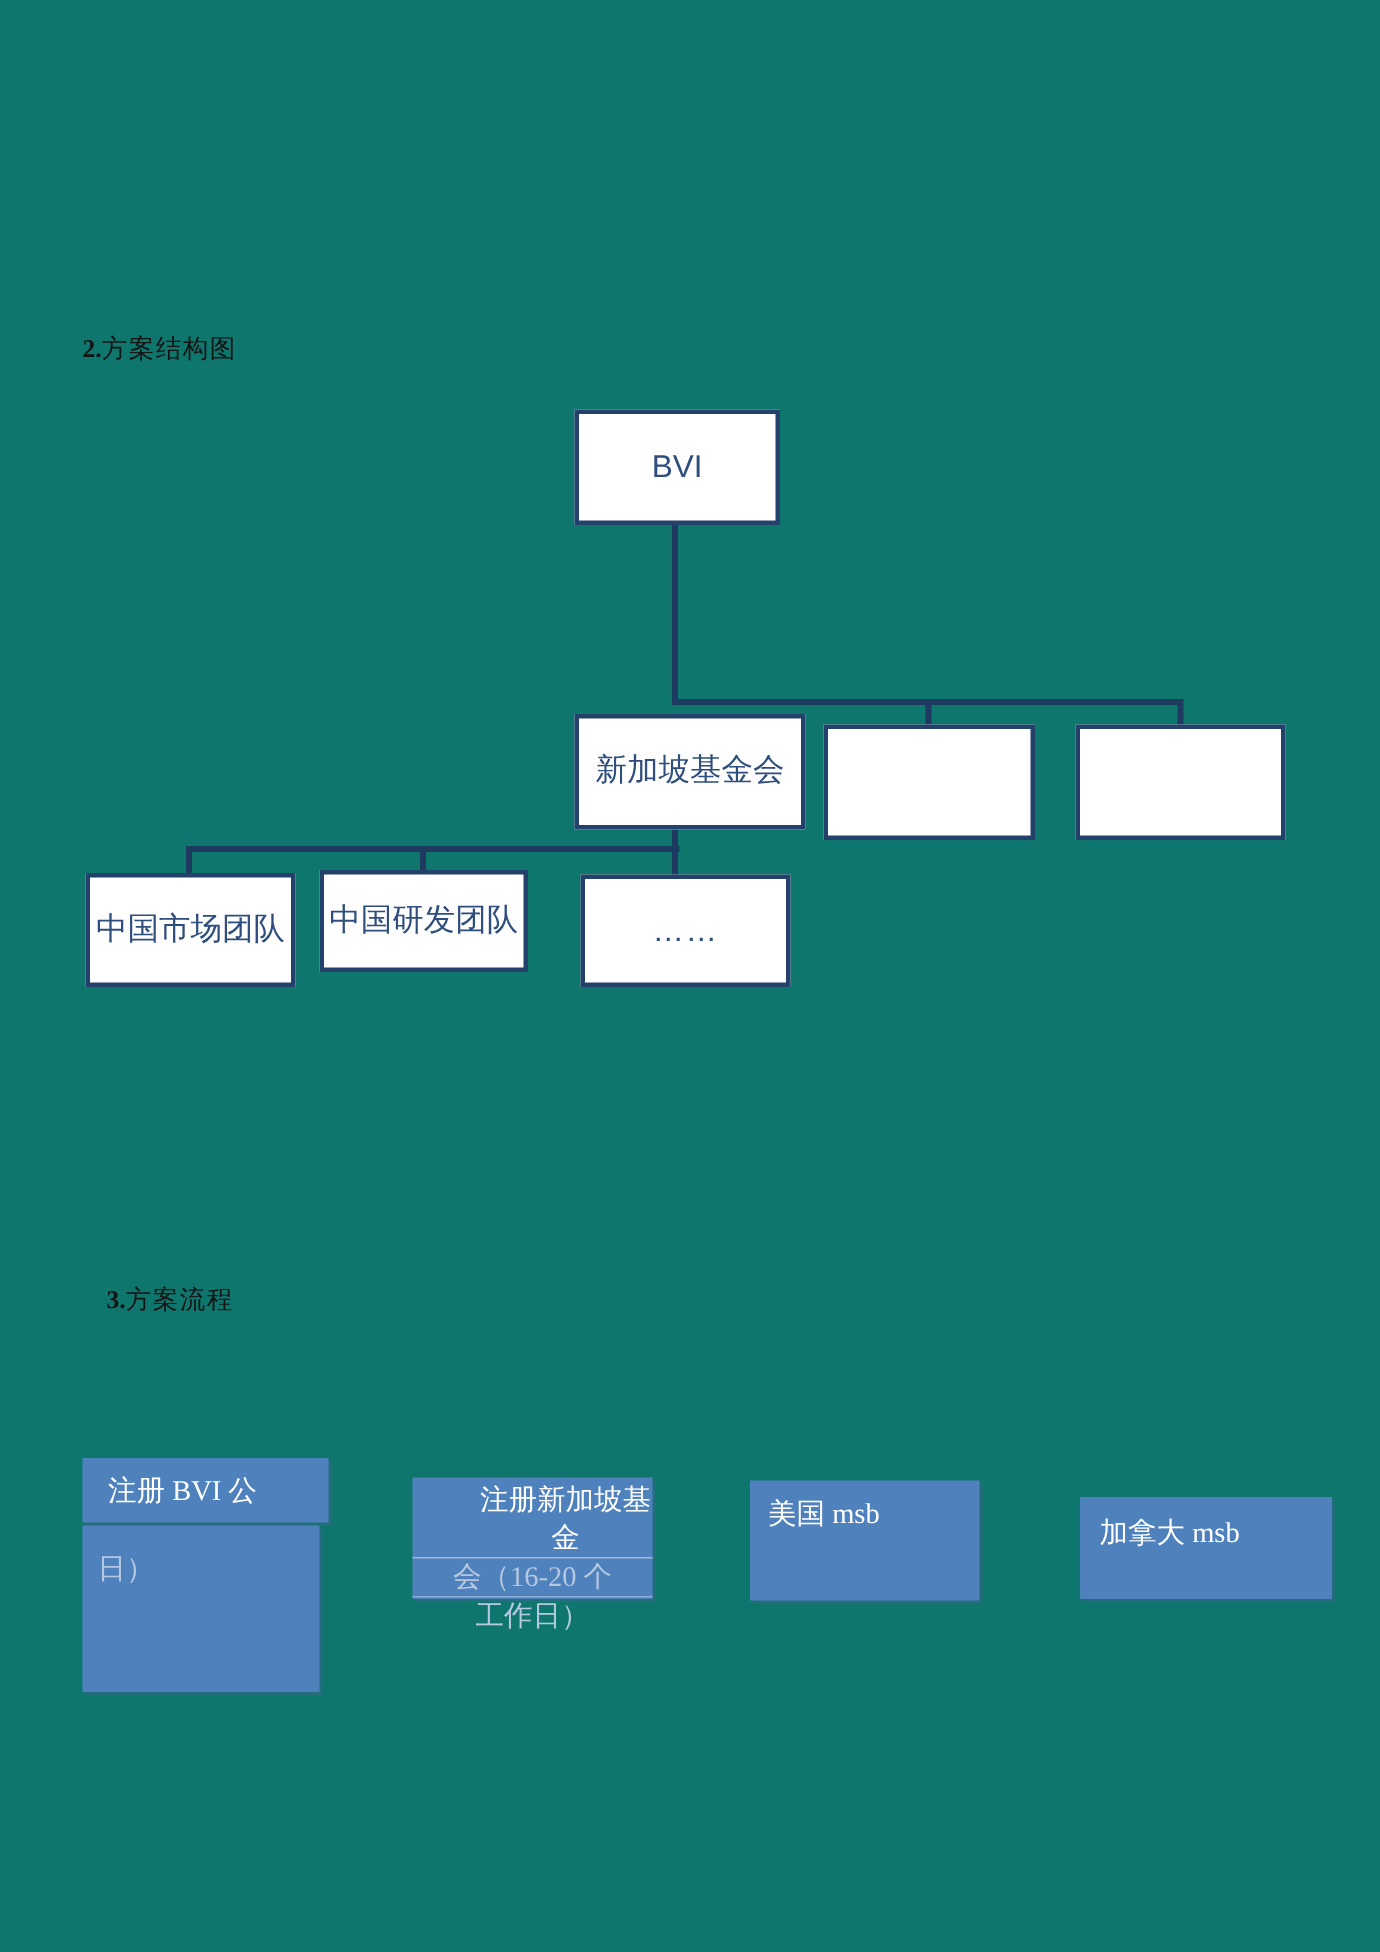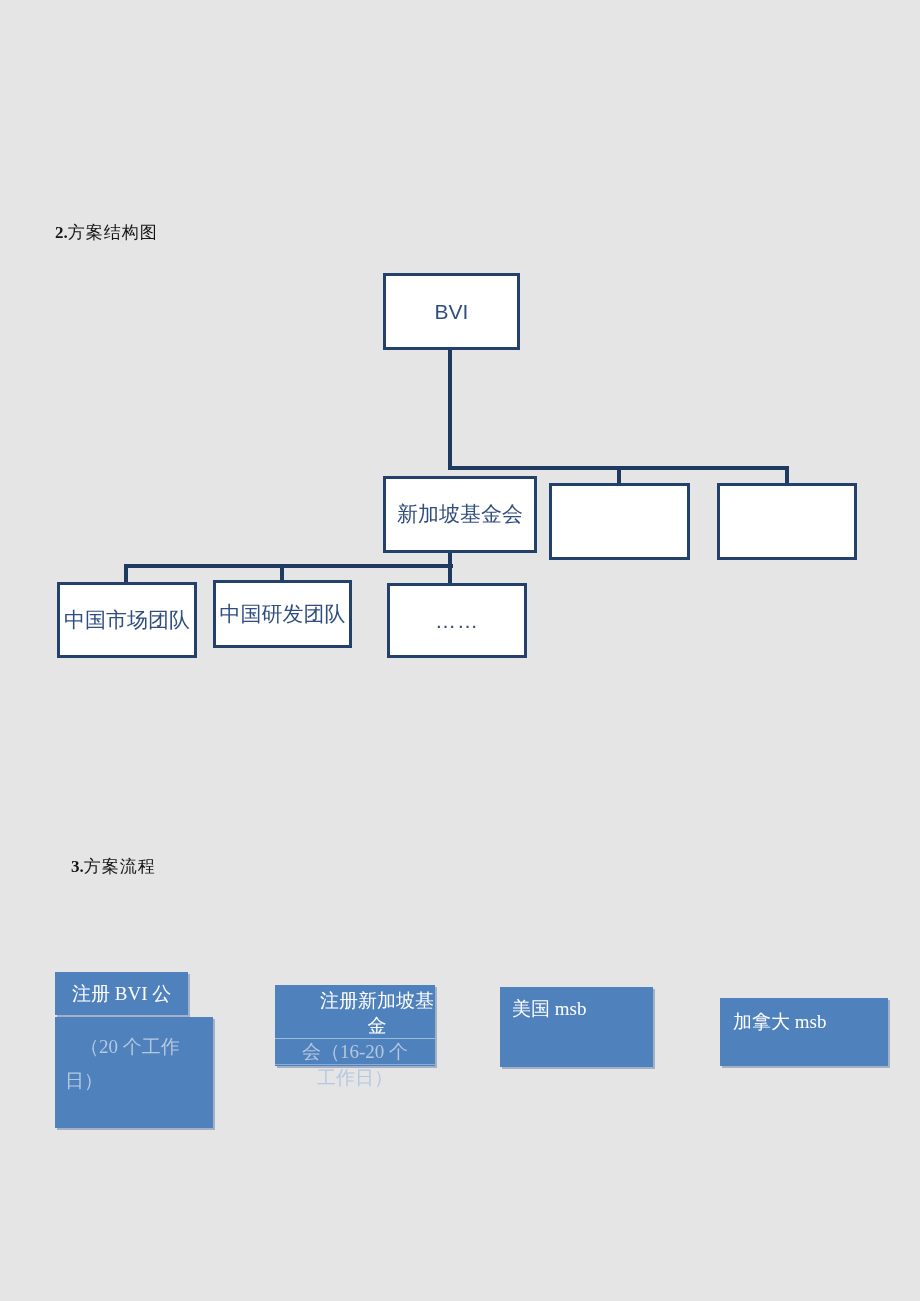--- a/index.html
+++ b/index.html
@@ -5,21 +5,21 @@
   :root{
     --border:#24416B;
     --connector:#1F3A60;
     --boxtext:#2F4E7E;
     --flowfill:#4F81BD;
     --faded:#B5C8E0;
     --flowtext:#FFFFFF;
   }
   html,body{margin:0;padding:0;background:#fff;}
   .page{
-    position:relative;width:920px;height:1301px;background:#e5e5e5;
+    position:relative;width:920px;height:1301px;background:#0f766e;
     font-family:"Liberation Sans",sans-serif;overflow:hidden;
   }
   
   .heading{
     position:absolute;margin:0;font-family:"Liberation Serif",serif;
     font-size:17px;font-weight:normal;color:#141414;letter-spacing:1px;
   }
   .heading b{font-weight:bold;letter-spacing:0;}
   #h-structure{left:55px;top:221px;}
   #h-flow{left:55px;top:855px;margin-left:16px;}
@@ -49,21 +49,21 @@
   #hl2{left:124px;top:564px;width:329px;height:4px;}
   #sC{left:124px;top:568px;width:4px;height:15px;}
   #sD{left:280px;top:568px;width:4px;height:13px;}
 
   
   .fbox{
     position:absolute;box-sizing:border-box;background:var(--flowfill);
     color:var(--flowtext);font-family:"Liberation Serif",serif;font-size:19px;
     box-shadow:2px 2px 0 rgba(68,98,148,0.40);
   }
-  #f1top{left:55px;top:972px;width:133px;height:43px;display:flex;align-items:center;padding-left:17px;}
+  #f1top{left:55px;top:972px;width:164px;height:43px;display:flex;align-items:center;padding-left:17px;}
   #f1bot{left:55px;top:1017px;width:158px;height:111px;padding-top:13px;}
   #f1bot .l2{padding-left:25px;color:var(--faded);line-height:34px;}
   #f1bot .l3{padding-left:10px;color:var(--faded);line-height:34px;}
   #f2{left:275px;top:985px;width:160px;height:81px;text-align:center;padding-top:3px;}
   #f2 .l1{color:var(--flowtext);line-height:25px;border-bottom:1px solid rgba(255,255,255,0.45);padding-left:44px;}
   #f2 .l2{color:var(--faded);line-height:25px;border-bottom:1px solid rgba(255,255,255,0.35);}
   #f2 .l3{color:var(--faded);line-height:25px;}
   #f3{left:500px;top:987px;width:153px;height:80px;padding:9px 0 0 12px;}
   #f4{left:720px;top:998px;width:168px;height:68px;padding:11px 0 0 13px;}
 </style>
@@ -108,21 +108,20 @@
       </div>
   </div>
 
   <h2 class="heading" id="h-flow"><b>3.</b><span>方案流程</span></h2>
 
   <div>
     <div class="fbox" id="f1top">
       <span>注册 BVI 公</span>
     </div>
     <div class="fbox" id="f1bot">
-      <div class="l2">（20 个工作</div>
       <div class="l3">日）</div>
     </div>
 
     <div class="fbox" id="f2">
       <div class="l1">注册新加坡基金</div>
       <div class="l2">会（16-20 个</div>
       <div class="l3">工作日）</div>
     </div>
 
     <div class="fbox" id="f3">

